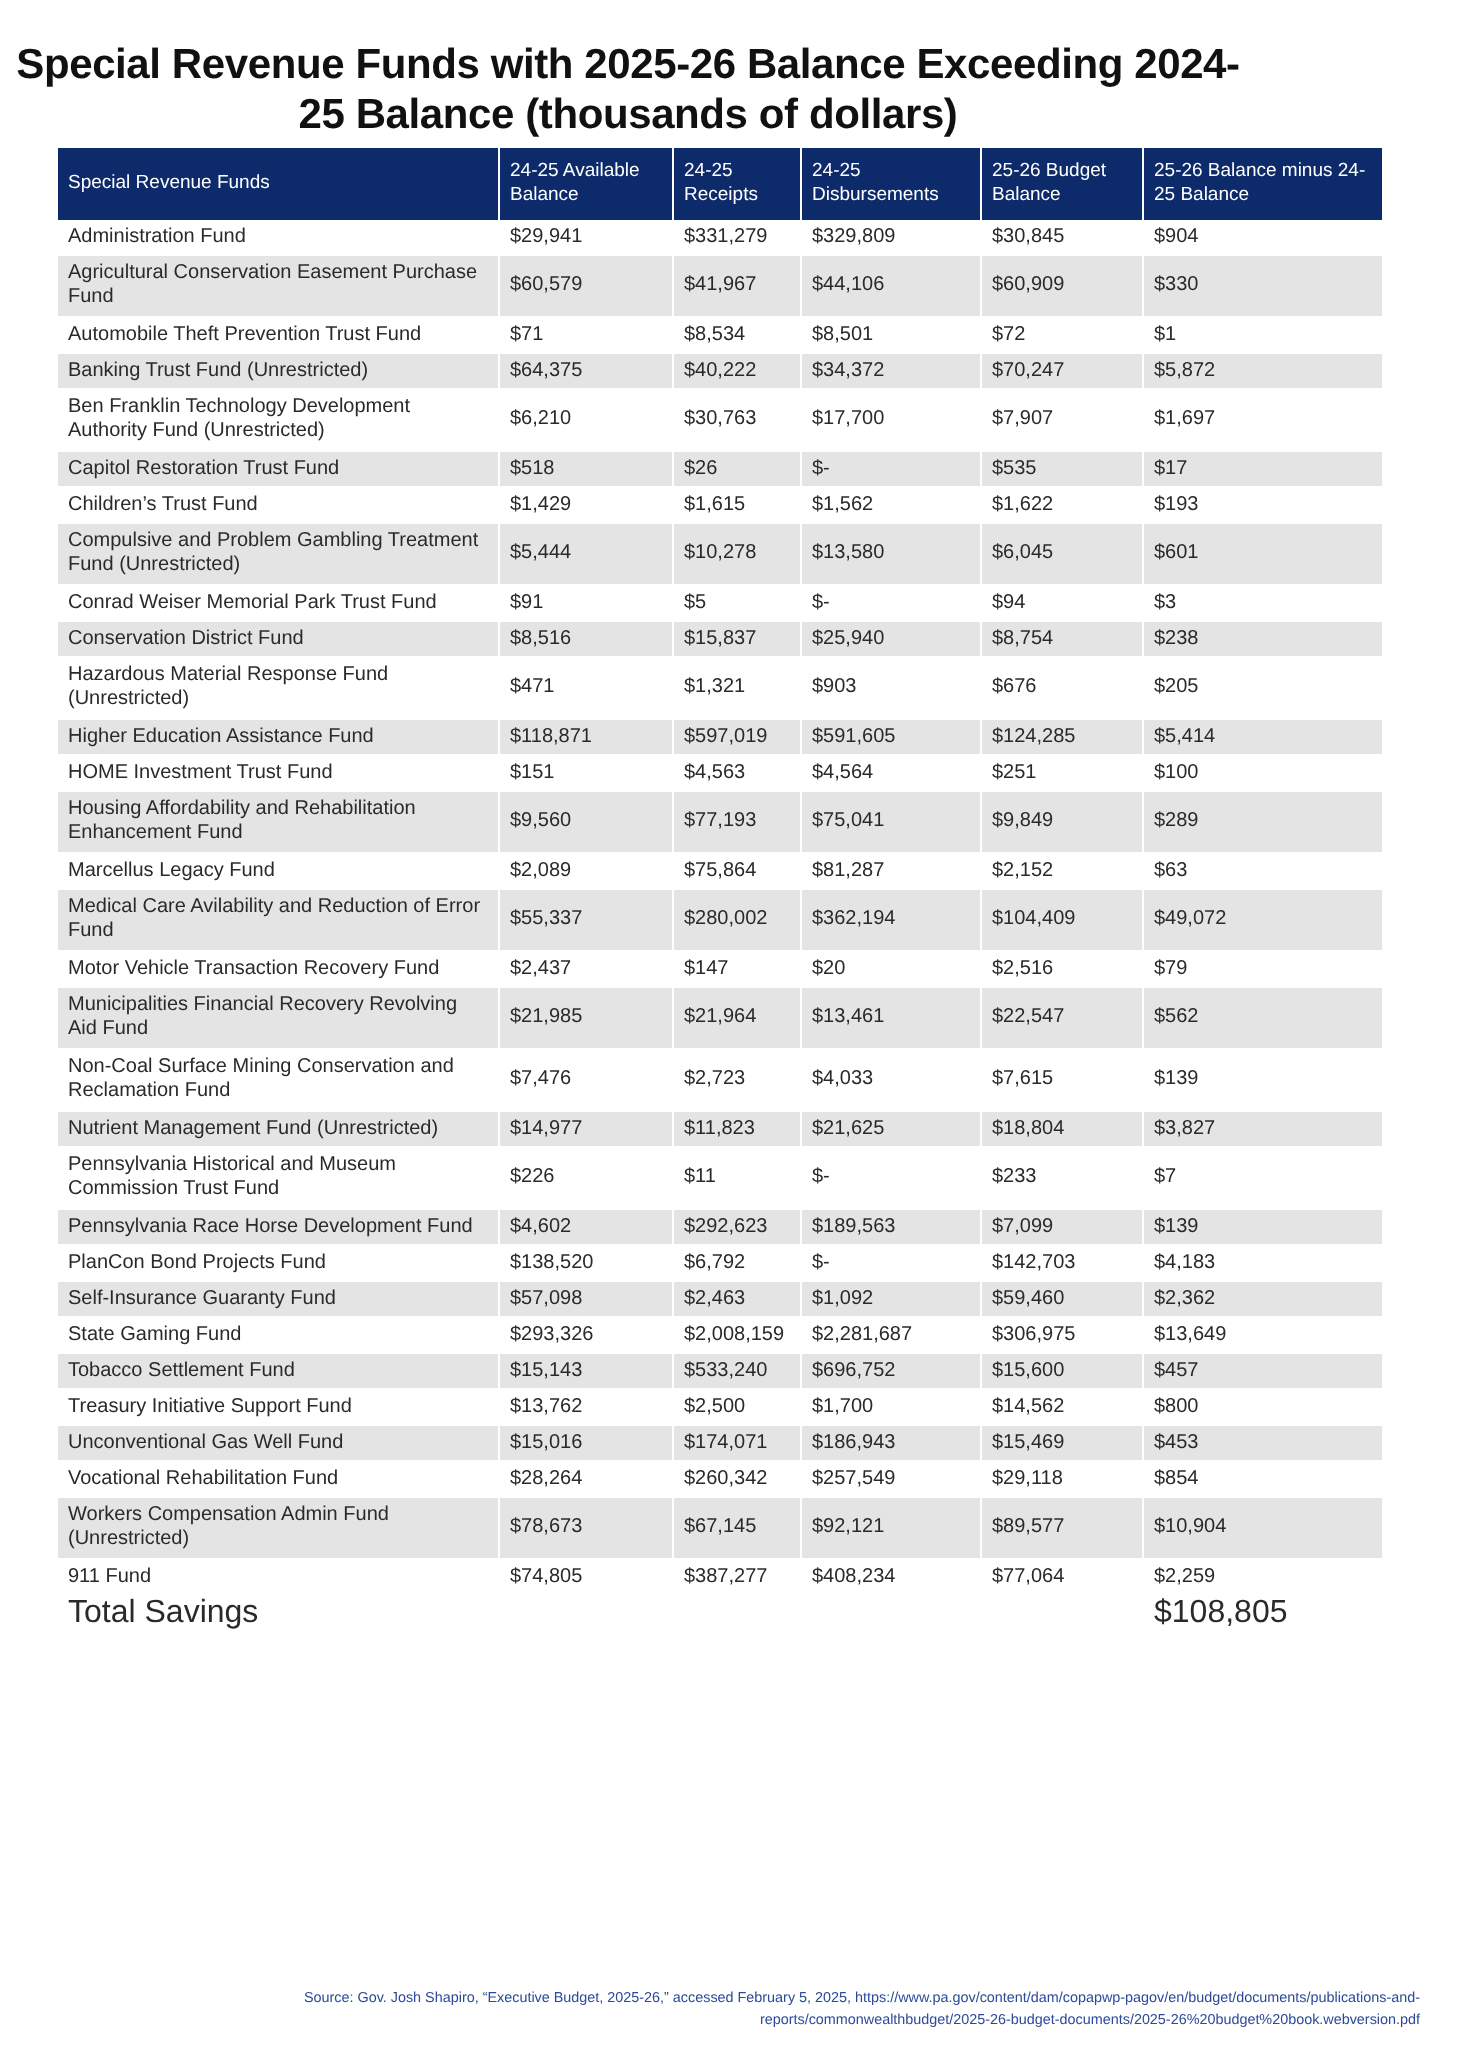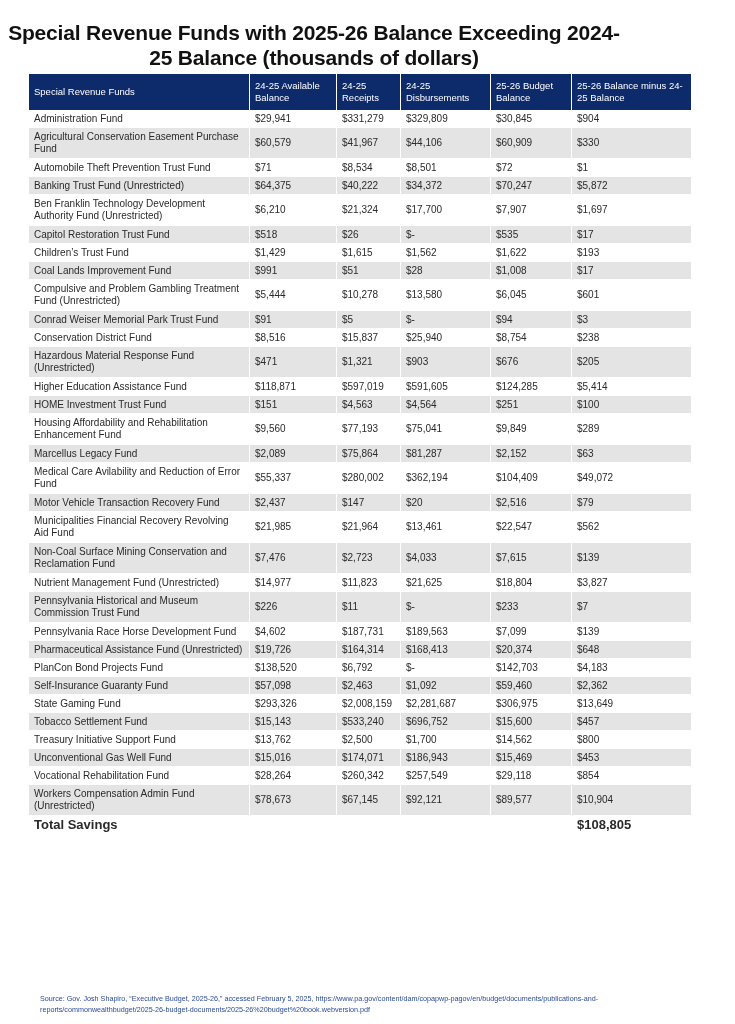--- a/index.html
+++ b/index.html
@@ -15,22 +15,22 @@
              text-align:left; padding:4px 5px; height:28px; vertical-align:middle;
              border-right:1px solid #ffffff; }
   thead th:last-child { border-right:none;margin-top:27px; }
   tbody td { font-size:10px; line-height:12px; padding:0 5px; vertical-align:middle; color:#2a2a2a;
              border-right:1.5px solid #ffffff; border-bottom:1.5px solid #ffffff; }
   tbody td:last-child { border-right:none; }
   tbody tr.single td { height:17px; }
   tbody tr.double td { height:30px; }
   tbody tr:nth-child(even) td { background:#e4e4e4; }
   tbody tr:nth-child(odd) td { background:#ffffff; }
-  .total-row td { background:#ffffff !important; font-weight:bold; font-size:13px; height:17px; }
-  .source { position:absolute; left:40px; top:993px; width:670px; font-size:7.2px; line-height:11px; color:#2b4a9a; }
+  .total-row td { background:#ffffff !important; font-weight:normal; font-size:16px; height:17px; }
+  .source { position:absolute; left:40px; top:993px; width:670px; font-size:7.2px; line-height:11px; color:#2b4a9a;text-align:right; }
 </style>
 </head>
 <body>
 
 <div class="title">Special Revenue Funds with 2025-26 Balance Exceeding 2024-25 Balance (thousands of dollars)</div>
 
 <table>
   <colgroup>
       <col class="c1">
       <col class="c2">
@@ -78,49 +78,41 @@
         <td>Banking Trust Fund (Unrestricted)</td>
         <td>$64,375</td>
         <td>$40,222</td>
         <td>$34,372</td>
         <td>$70,247</td>
         <td>$5,872</td>
       </tr>
       <tr class="double">
         <td>Ben Franklin Technology Development Authority Fund (Unrestricted)</td>
         <td>$6,210</td>
-        <td>$21,324</td>
+        <td>$30,763</td>
         <td>$17,700</td>
         <td>$7,907</td>
         <td>$1,697</td>
       </tr>
       <tr class="single">
         <td>Capitol Restoration Trust Fund</td>
         <td>$518</td>
         <td>$26</td>
         <td>$-</td>
         <td>$535</td>
         <td>$17</td>
       </tr>
       <tr class="single">
         <td>Children’s Trust Fund</td>
         <td>$1,429</td>
         <td>$1,615</td>
         <td>$1,562</td>
         <td>$1,622</td>
         <td>$193</td>
       </tr>
-      <tr class="single">
-        <td>Coal Lands Improvement Fund</td>
-        <td>$991</td>
-        <td>$51</td>
-        <td>$28</td>
-        <td>$1,008</td>
-        <td>$17</td>
-      </tr>
       <tr class="double">
         <td>Compulsive and Problem Gambling Treatment Fund (Unrestricted)</td>
         <td>$5,444</td>
         <td>$10,278</td>
         <td>$13,580</td>
         <td>$6,045</td>
         <td>$601</td>
       </tr>
       <tr class="single">
         <td>Conrad Weiser Memorial Park Trust Fund</td>
@@ -222,32 +214,24 @@
         <td>Pennsylvania Historical and Museum Commission Trust Fund</td>
         <td>$226</td>
         <td>$11</td>
         <td>$-</td>
         <td>$233</td>
         <td>$7</td>
       </tr>
       <tr class="single">
         <td>Pennsylvania Race Horse Development Fund</td>
         <td>$4,602</td>
-        <td>$187,731</td>
+        <td>$292,623</td>
         <td>$189,563</td>
         <td>$7,099</td>
         <td>$139</td>
-      </tr>
-      <tr class="single">
-        <td>Pharmaceutical Assistance Fund (Unrestricted)</td>
-        <td>$19,726</td>
-        <td>$164,314</td>
-        <td>$168,413</td>
-        <td>$20,374</td>
-        <td>$648</td>
       </tr>
       <tr class="single">
         <td>PlanCon Bond Projects Fund</td>
         <td>$138,520</td>
         <td>$6,792</td>
         <td>$-</td>
         <td>$142,703</td>
         <td>$4,183</td>
       </tr>
       <tr class="single">
@@ -298,20 +282,28 @@
         <td>$29,118</td>
         <td>$854</td>
       </tr>
       <tr class="double">
         <td>Workers Compensation Admin Fund (Unrestricted)</td>
         <td>$78,673</td>
         <td>$67,145</td>
         <td>$92,121</td>
         <td>$89,577</td>
         <td>$10,904</td>
+      </tr>
+      <tr class="single">
+        <td>911 Fund</td>
+        <td>$74,805</td>
+        <td>$387,277</td>
+        <td>$408,234</td>
+        <td>$77,064</td>
+        <td>$2,259</td>
       </tr>
       <tr class="total-row">
         <td>Total Savings</td>
         <td></td>
         <td></td>
         <td></td>
         <td></td>
         <td>$108,805</td>
       </tr>
     </tbody>

